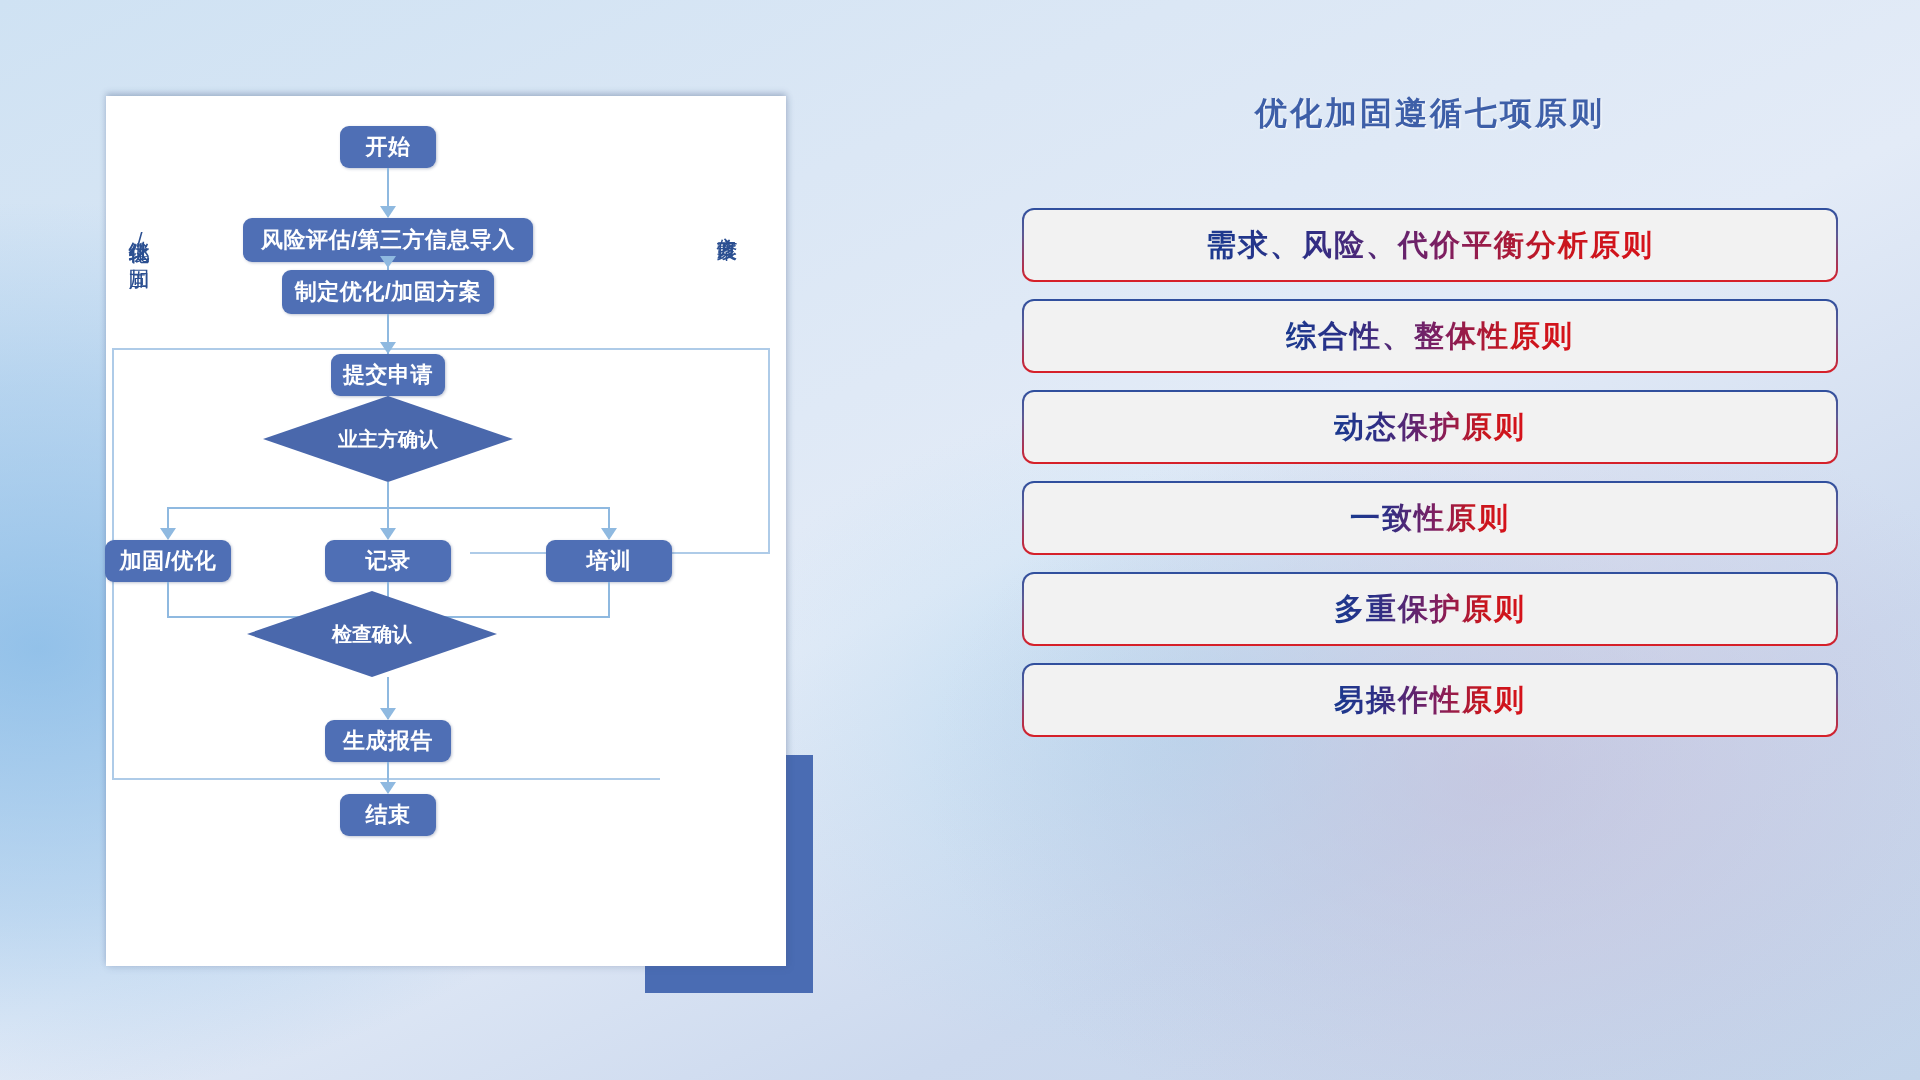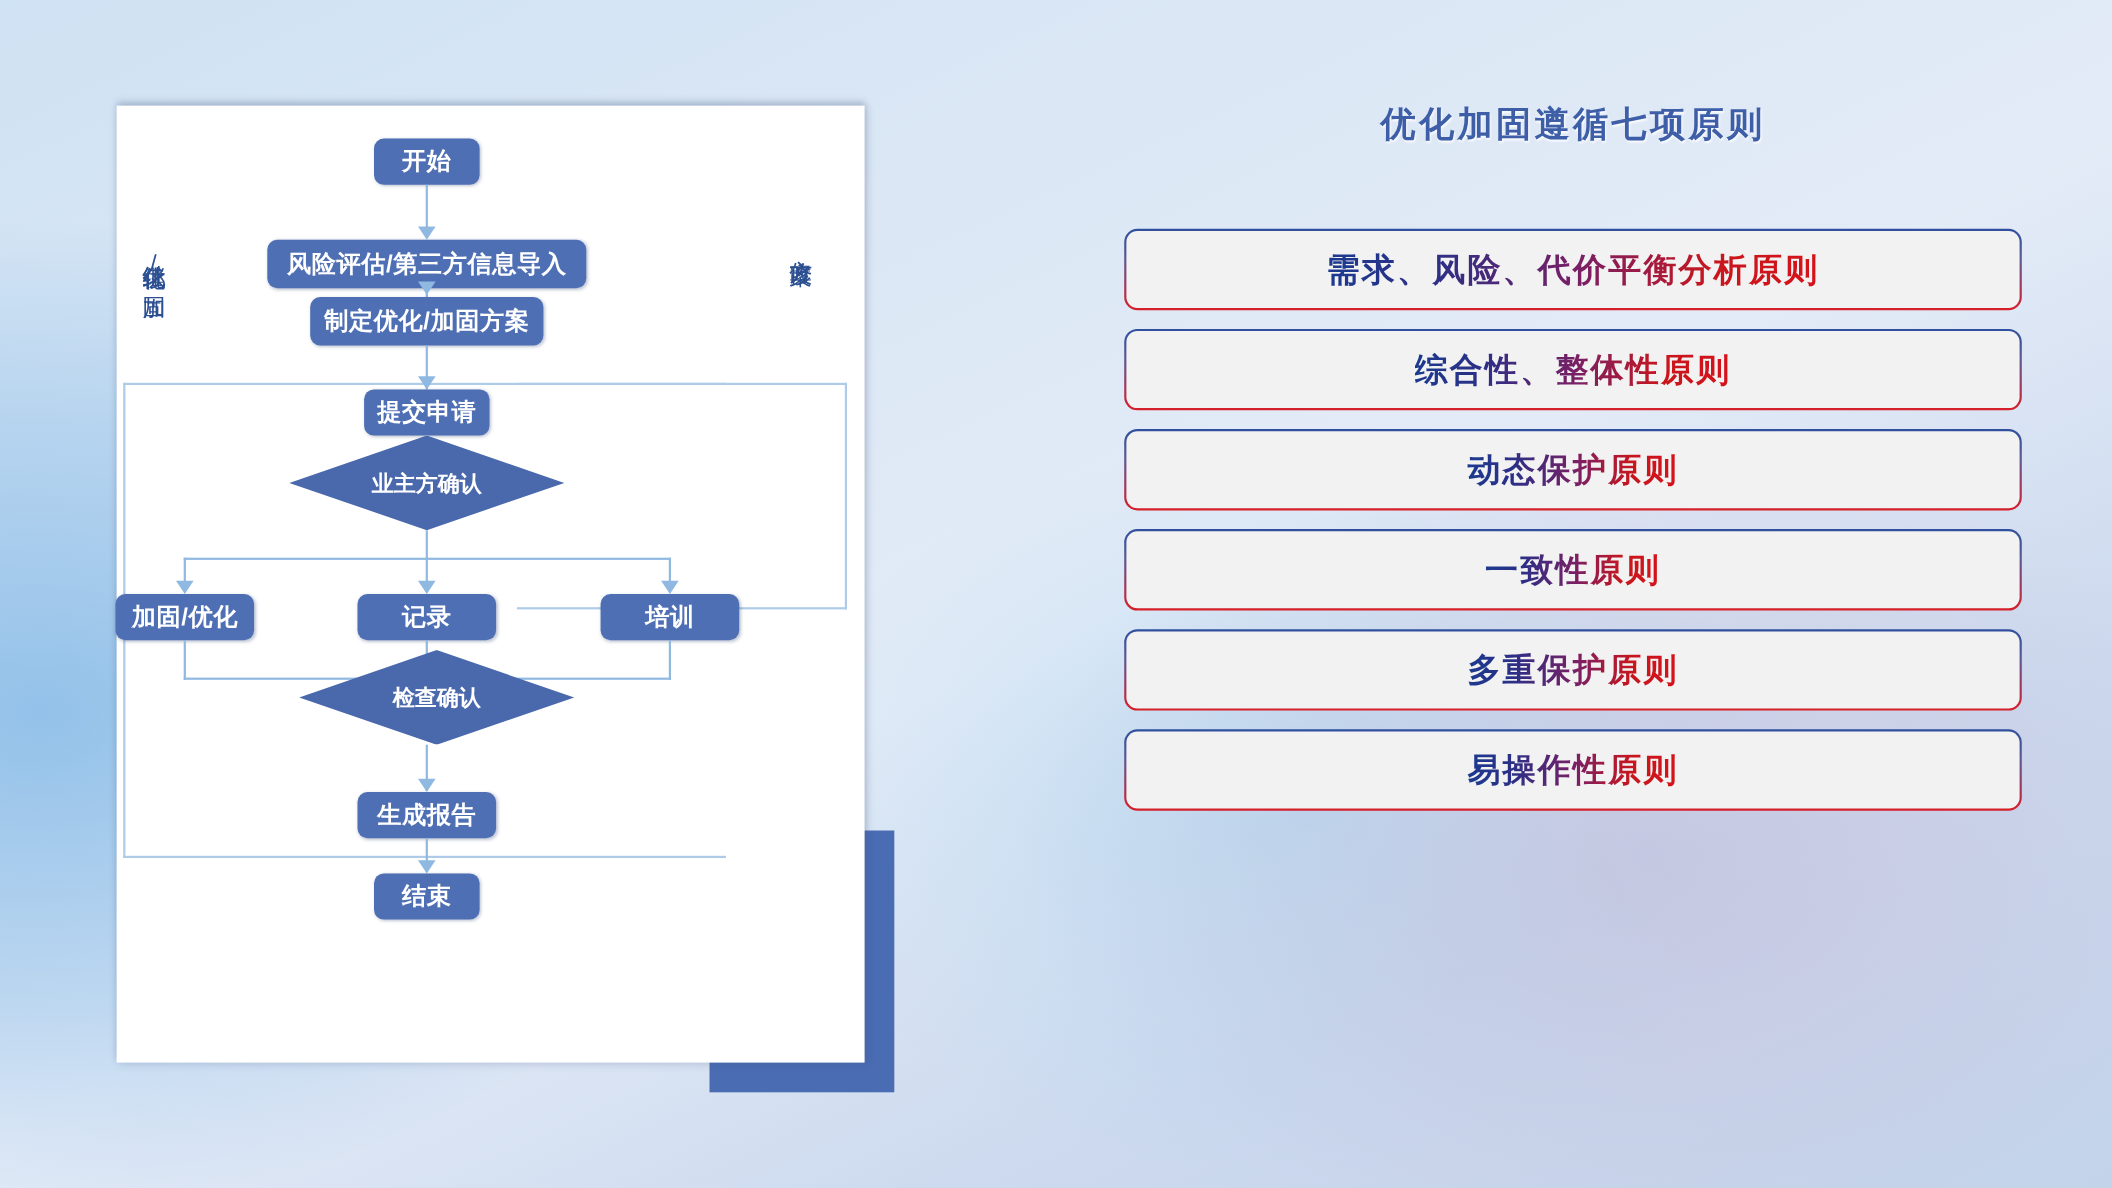--- a/index.html
+++ b/index.html
@@ -287,21 +287,21 @@
       <span>培训</span>
     </div>
 
     <div class="vline" style="left:62px; top:486px; height:36px;"></div>
     <div class="vline" style="left:282px; top:486px; height:36px;"></div>
     <div class="vline" style="left:503px; top:486px; height:36px;"></div>
     <div class="hline" style="left:61px; top:520px; width:443px;"></div>
     <div class="vline" style="left:282px; top:520px; height:30px;"></div>
     <div class="arrowdown" style="left:282px; top:540px;"></div>
 
-    <div class="diamond" style="left:291px; top:495px;text-decoration:underline;">
+    <div class="diamond" style="left:266px; top:495px;text-decoration:underline;">
       <div class="dshape"></div>
       <div class="dlabel">
           <span>检查确认</span>
         </div>
     </div>
 
     <div class="vline" style="left:282px; top:581px; height:42px;"></div>
     <div class="arrowdown" style="left:282px; top:612px;"></div>
 
     <div class="node" style="left:282px; top:624px; width:126px; height:42px;">

